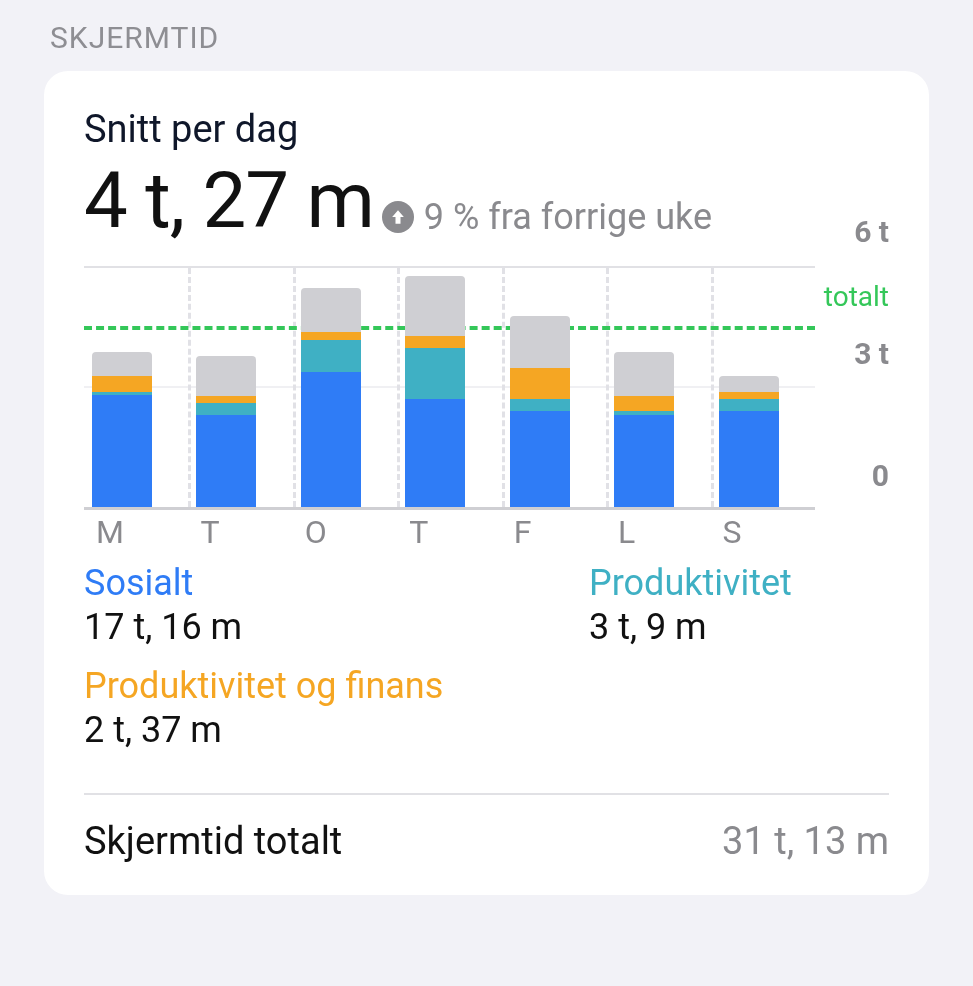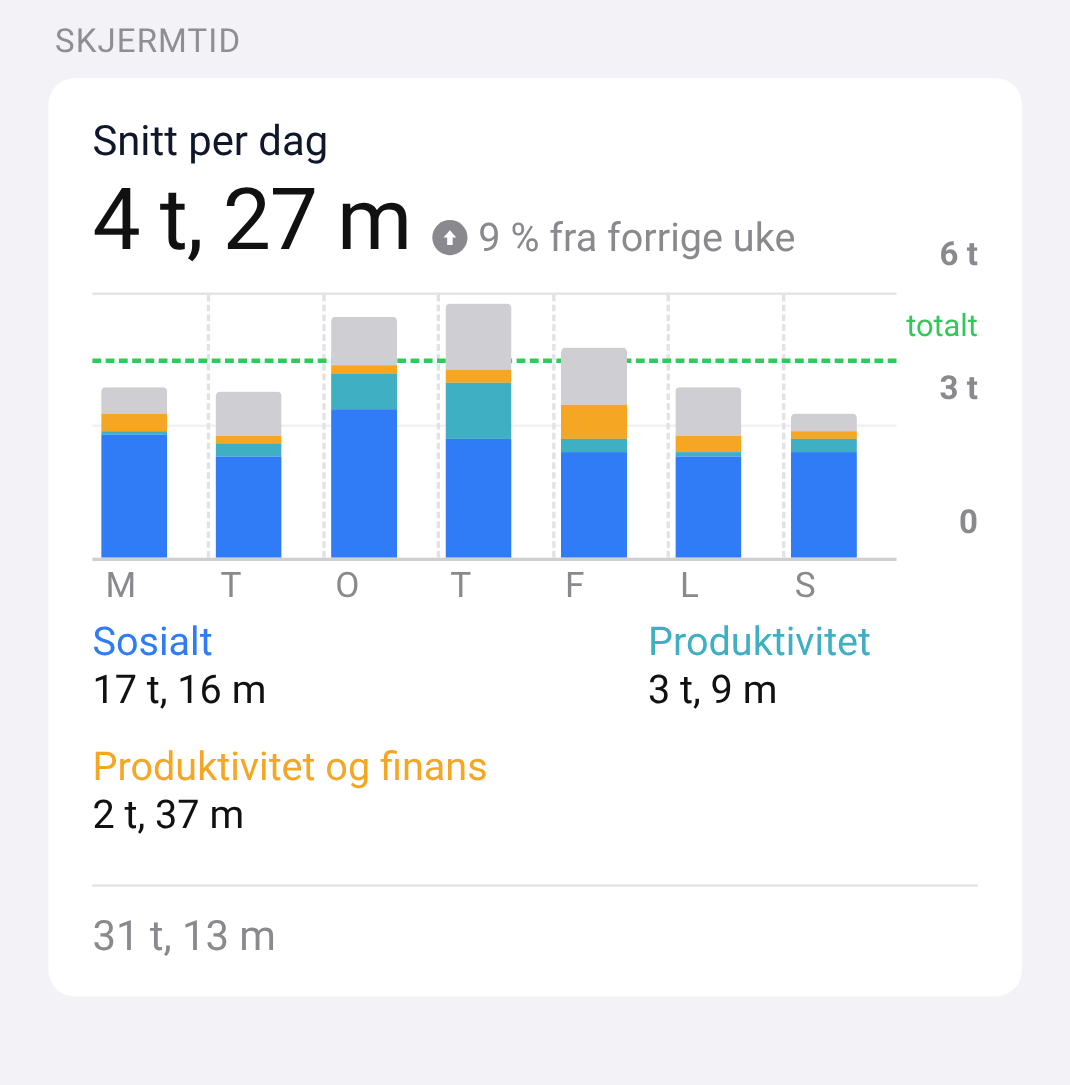--- a/index.html
+++ b/index.html
@@ -23,21 +23,21 @@
       padding: 36px 40px 32px 40px;
     }
     .subtitle {
       color: #0f172a;
       font-size: 38px;
       margin-bottom: 4px;
     }
     .headline-row {
       display: flex;
       align-items: baseline;
-      gap: 19px;
+      gap: 8px;
       margin-bottom: 20px;
     }
     .headline {
       font-size: 78px;
       font-weight: 400;
       letter-spacing: -1px;
       color: #111;
     }
     .delta {
       color: #8a8a8e;
@@ -133,21 +133,21 @@
       position: absolute; right: 0;
       color: #34c759;
       font-size: 28px;
       transform: translateY(-50%);
     }
 
     
     .categories {
       display: flex;
       flex-wrap: wrap;
-      gap: 12px 60px;
+      gap: 1px 60px;
       margin-top: 16px;
       padding-bottom: 26px;
       border-bottom: 2px solid #e1e1e5;
     }
     .cat { margin-bottom: 16px; min-width: 300px; }
     .cat.right { margin-left: auto; }
     .cat-label { font-size: 36px; }
     .cat-value { font-size: 36px; color: #111; margin-top: 2px; }
     .l-blue   { color: #2f7cf6; }
     .l-teal   { color: #3fb0c4; }
@@ -282,16 +282,17 @@
         <div class="cat-label l-teal">Produktivitet</div>
         <div class="cat-value">3 t, 9 m</div>
       </div>
       <div class="cat">
         <div class="cat-label l-orange">Produktivitet og finans</div>
         <div class="cat-value">2 t, 37 m</div>
       </div>
     </div>
 
   <div class="total-row">
+    <div class="total-label">Skjermtid totalt</div>
     <div class="total-value">31 t, 13 m</div>
   </div>
 
 </div>
 
 </body></html>

